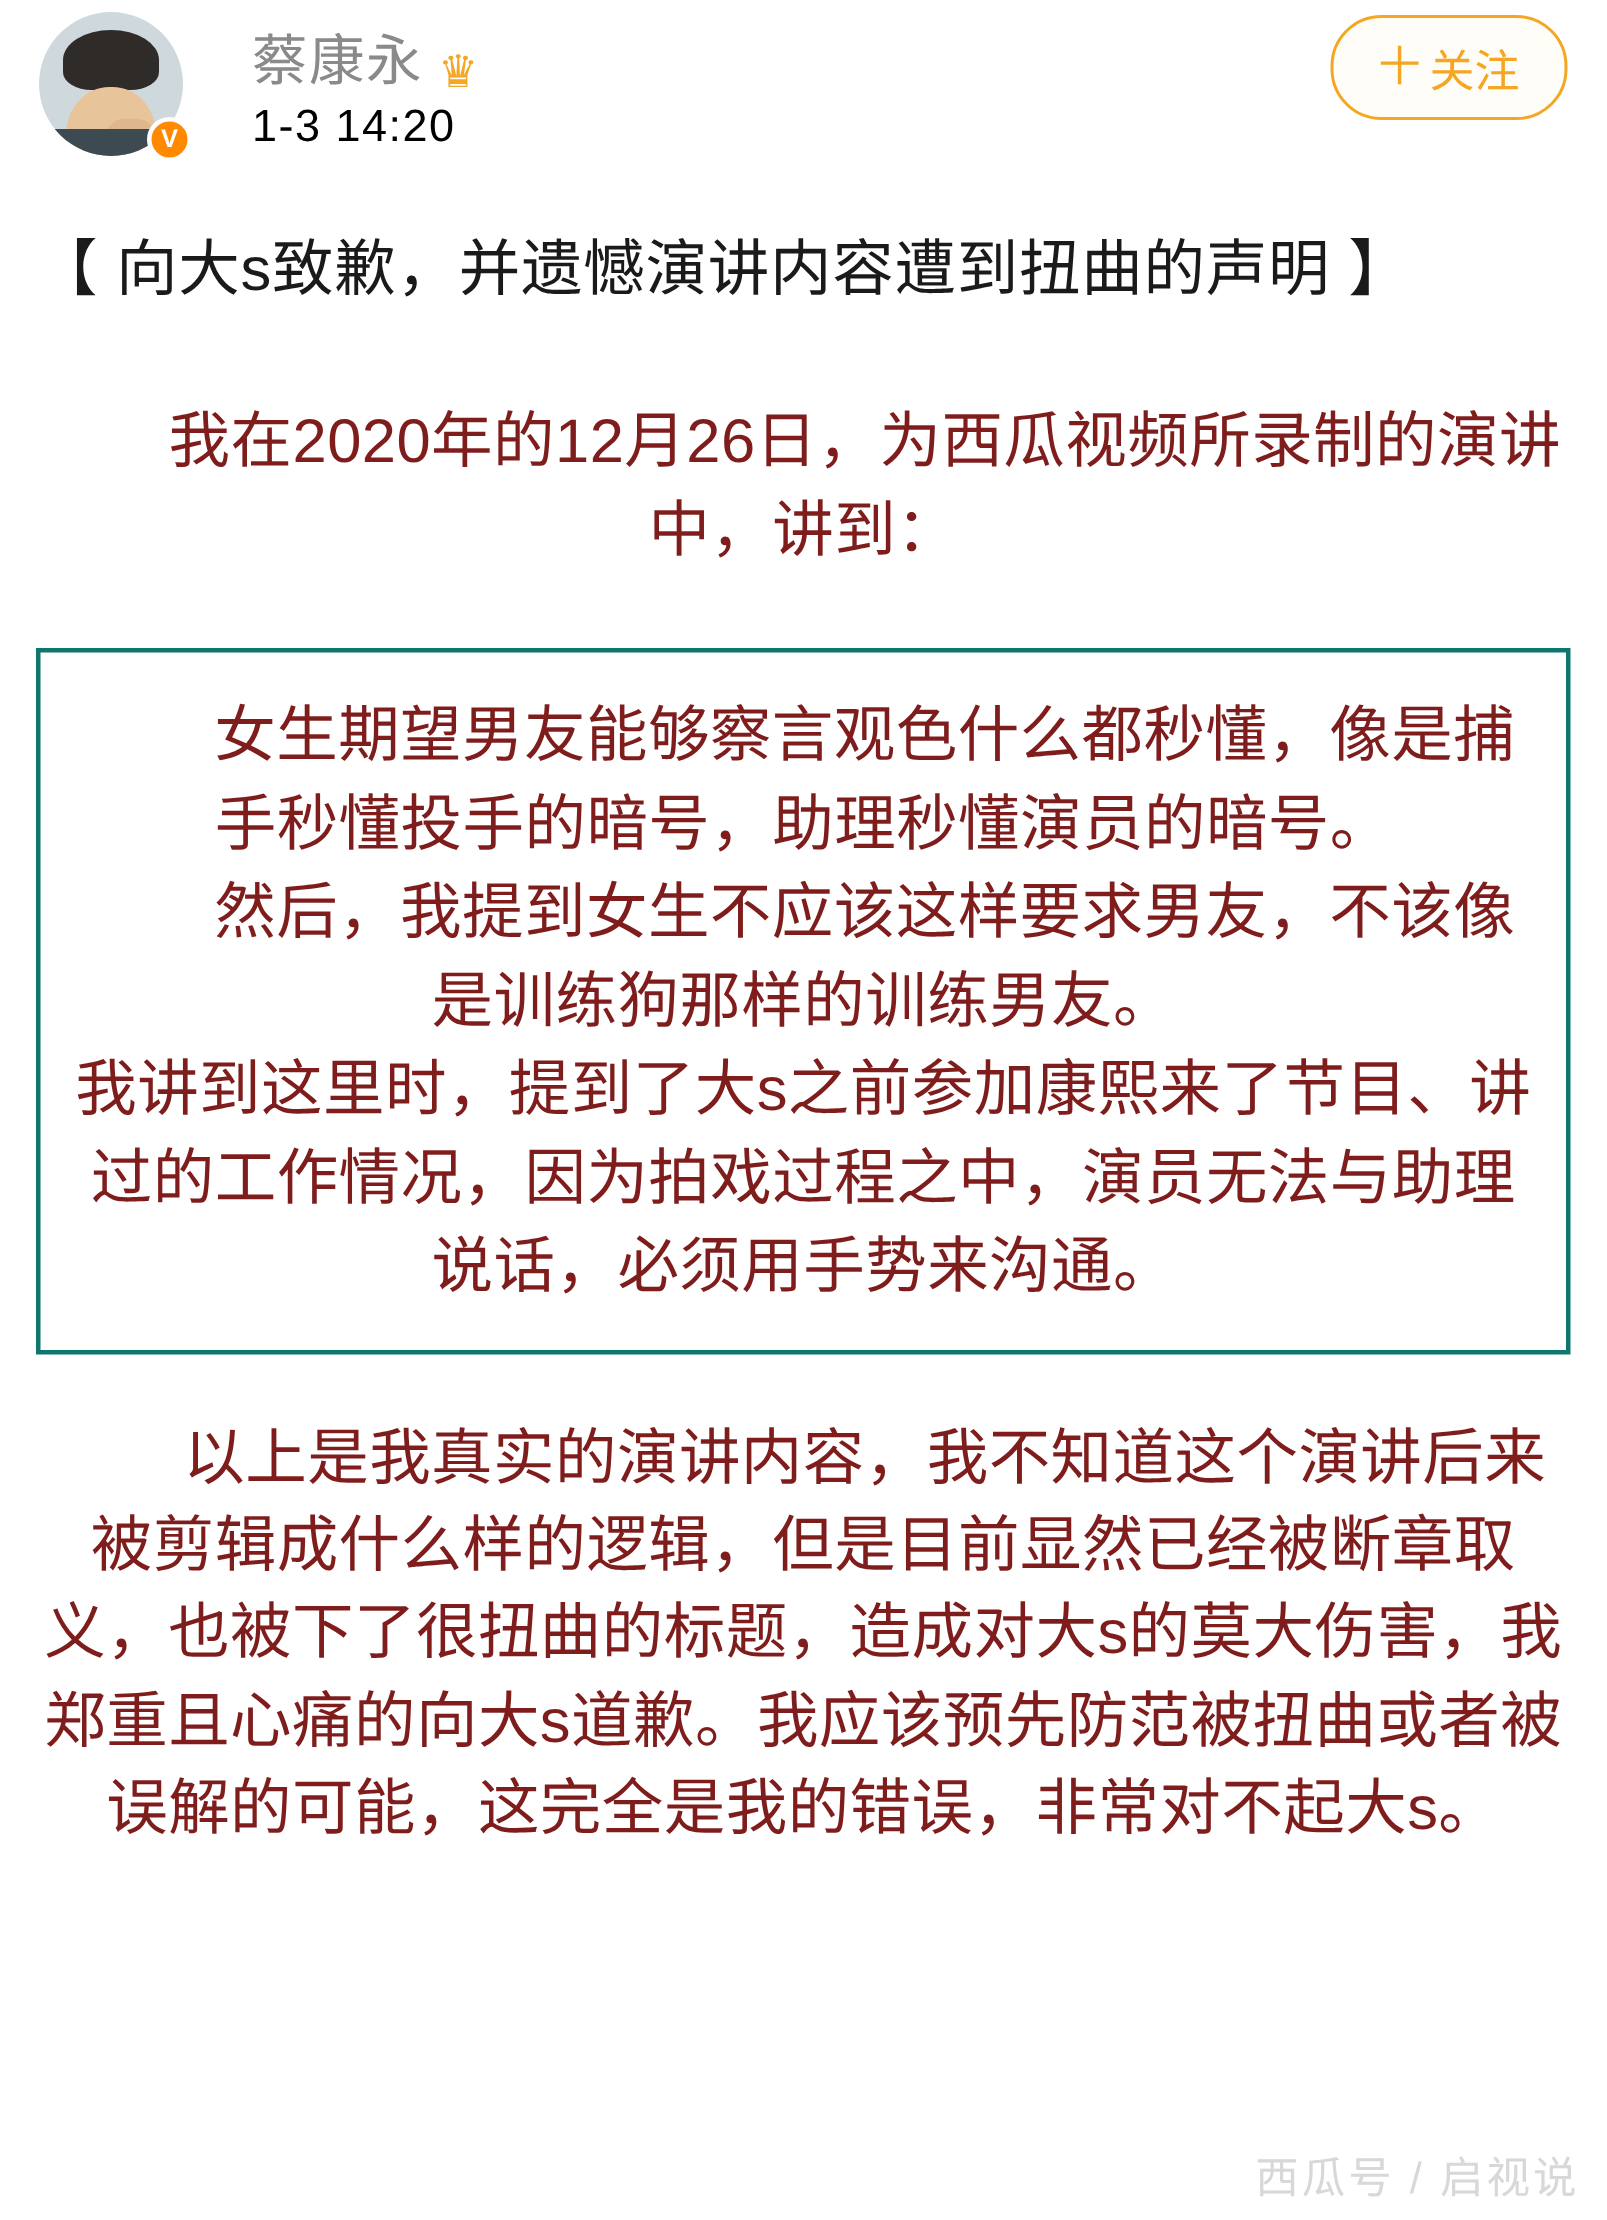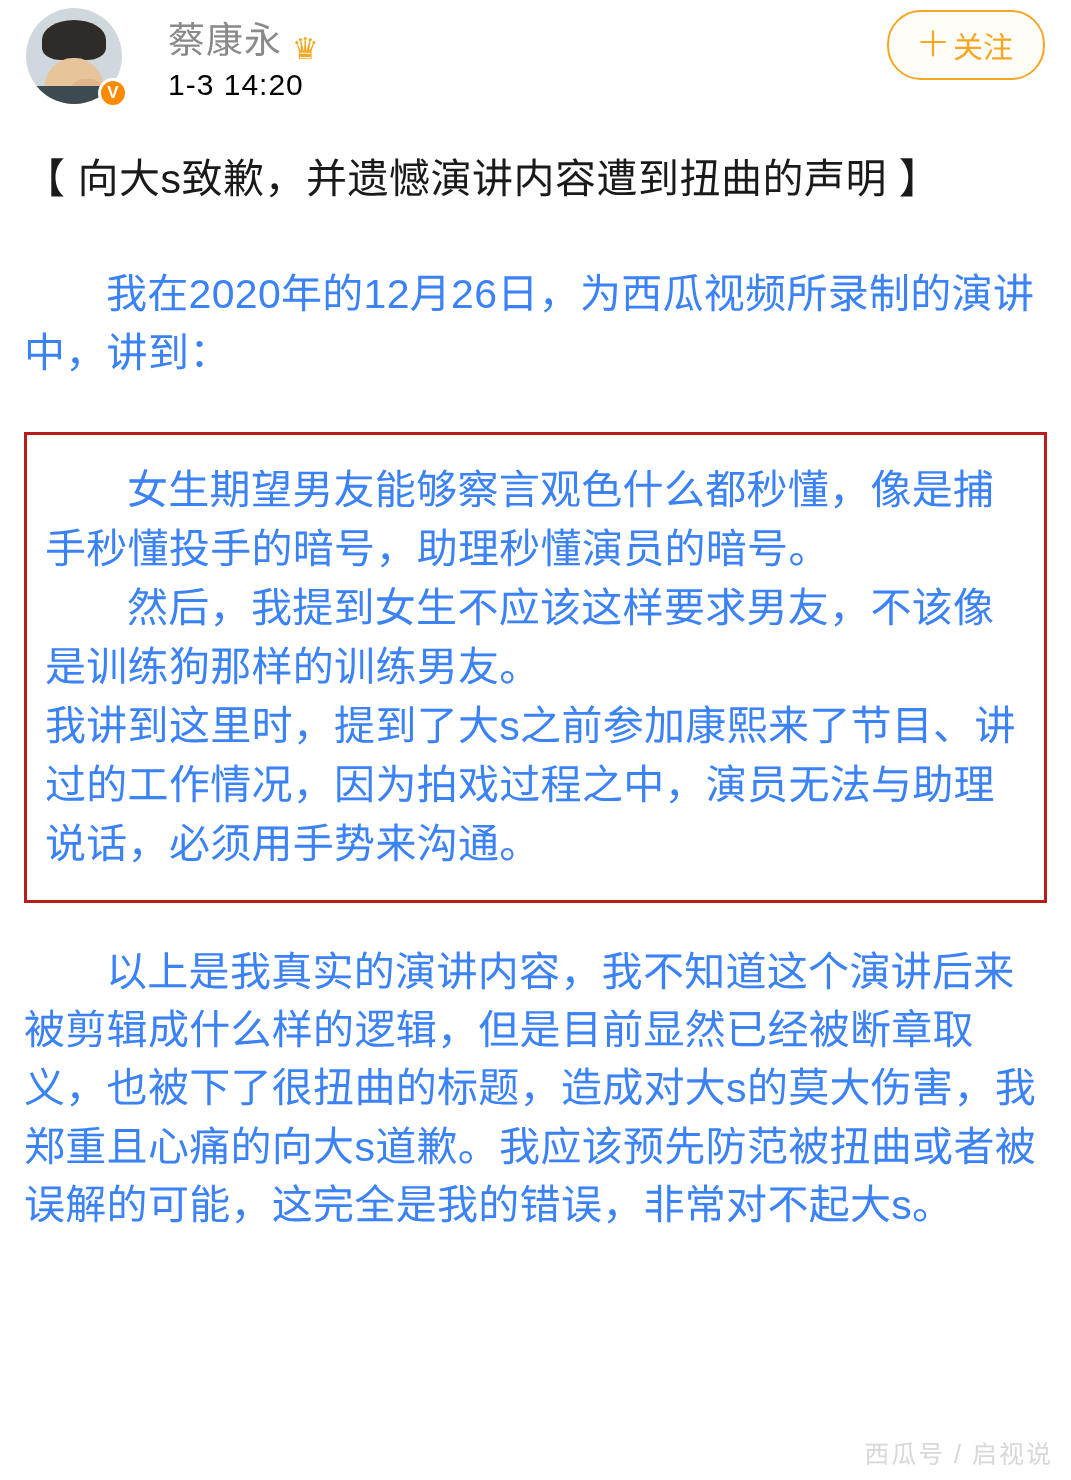--- a/index.html
+++ b/index.html
@@ -147,48 +147,49 @@
   .post-title {
     font-size: 41px;
     line-height: 1.35;
     color: #1a1a1a;
     margin-top: 24px;
     letter-spacing: 0.5px;
   }
   .para {
     font-size: 41px;
     line-height: 1.42;
-    color: #3b82f6;
+    color: #7f1d1d;
     letter-spacing: 0.3px;
+    text-align: center;
   }
   .para.indent {
     text-indent: 2em;
   }
   .gap-1 { height: 58px; }
   .gap-2 { height: 40px; }
 
   .quote-box {
-    border: 3px solid #b91c1c;
+    border: 3px solid #0f766e;
     padding: 26px 18px 26px 18px;
     box-sizing: border-box;
     margin-top: 10px;
   }
   .quote-box .para {
     font-size: 41px;
     line-height: 1.44;
   }
   .quote-box .para + .para {
     margin-top: 0;
   }
 
   .watermark {
     position: absolute;
     right: 18px;
     bottom: 10px;
-    font-size: 25px;
+    font-size: 29px;
     color: #d8d8d8;
     letter-spacing: 2px;
     white-space: nowrap;
   }
 </style>
 </head>
 <body>
 
 <div class="header">
 

